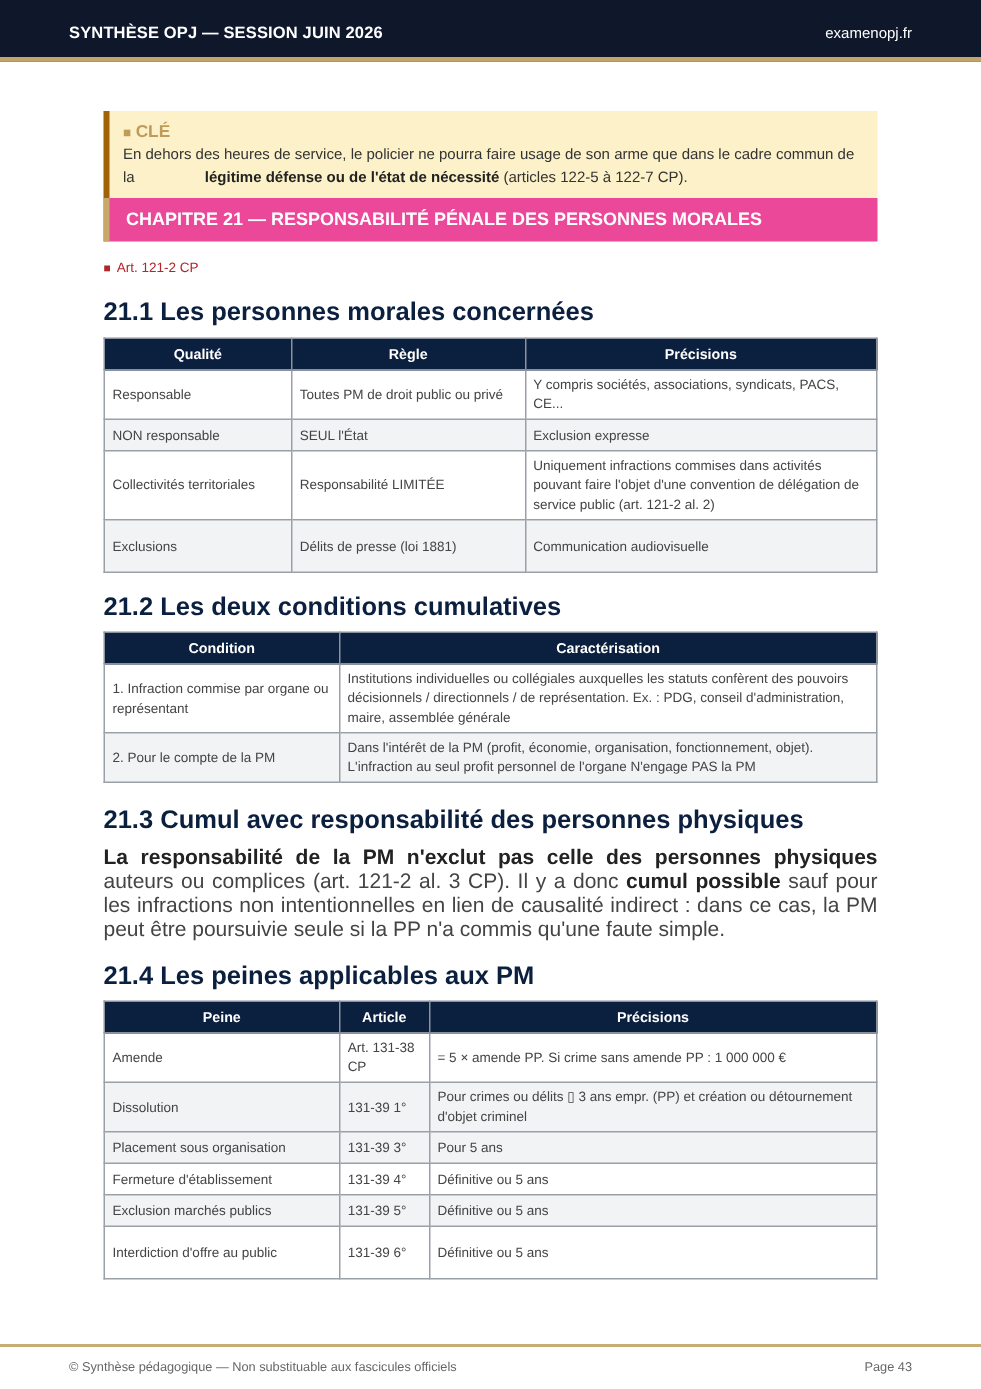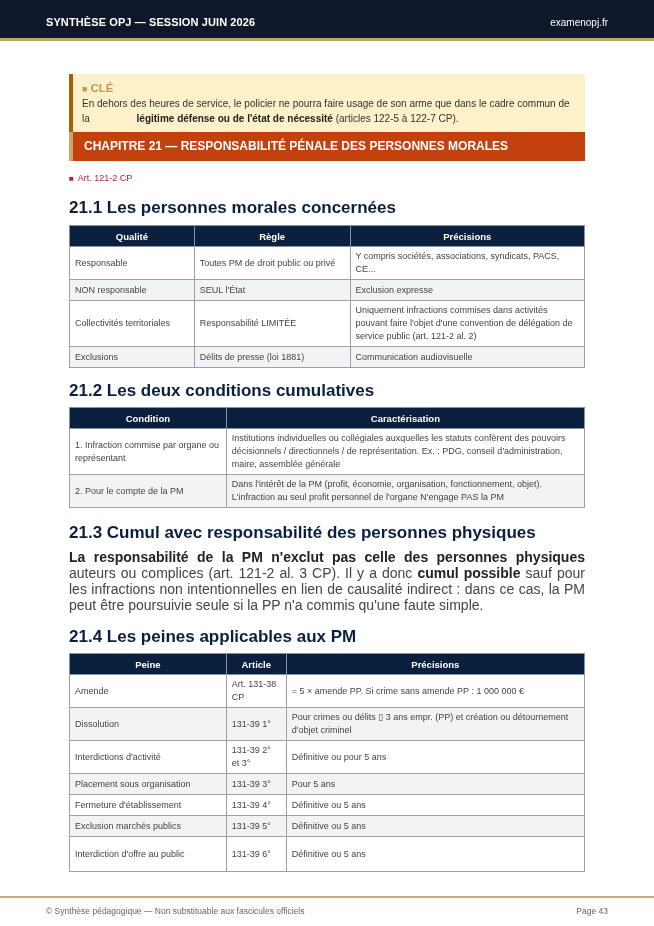--- a/index.html
+++ b/index.html
@@ -11,21 +11,21 @@
   .topbar .site { position: absolute; right: 46px; top: 17px; color: #fff; font-size: 10px; }
 
   .content { position: absolute; left: 69px; top: 74px; width: 516px; }
 
   .callout { background: #fcf1c8; border-left: 4px solid #a16207; padding: 8px 8px 6px 9px; }
   .callout .head { color: #c09a58; font-weight: bold; font-size: 11.5px; margin-bottom: 2px; }
   .callout .head .sq { font-size: 9px; margin-right: 3px; }
   .callout .body { font-size: 10px; line-height: 15px; color: #333; }
   .callout .body b { color: #222; padding-left: 44px; }
 
-  .chapter { background: #c2410c; border-left: 4px solid #c9a96a; color: #fff; font-weight: bold; font-size: 12px; padding: 7px 10px 8px 11px; }
+  .chapter { background: #ec4899; border-left: 4px solid #c9a96a; color: #fff; font-weight: bold; font-size: 12px; padding: 7px 10px 8px 11px; }
 
   .artref { color: #b0262a; font-size: 9px; margin-top: 12px; }
   .artref .sq { font-size: 8px; margin-right: 4px; }
 
   h2 { color: #0b1f3f; font-size: 17px; font-weight: bold; margin: 0; }
   .h2-1 { margin-top: 15px; margin-bottom: 7px; }
   .h2-2 { margin-top: 13px; margin-bottom: 6px; }
   .h2-3 { margin-top: 15px; margin-bottom: 6px; }
   .h2-4 { margin-top: 14px; margin-bottom: 6px; }
 
@@ -89,21 +89,21 @@
       <tr class="alt" style="height:21px">
         <td>NON responsable</td>
         <td>SEUL l'État</td>
         <td>Exclusion expresse</td>
       </tr>
       <tr style="height:45px">
         <td>Collectivités territoriales</td>
         <td>Responsabilité LIMITÉE</td>
         <td>Uniquement infractions commises dans activités pouvant faire l'objet d'une convention de délégation de service public (art. 121-2 al. 2)</td>
       </tr>
-      <tr class="alt" style="height:21px">
+      <tr class="alt" style="height:35px">
         <td>Exclusions</td>
         <td>Délits de presse (loi 1881)</td>
         <td>Communication audiovisuelle</td>
       </tr>
     </tbody>
   </table>
 
   <h2 class="h2-2">21.2 Les deux conditions cumulatives</h2>
   <table>
     <colgroup>
@@ -149,25 +149,20 @@
       <tr style="height:33px">
         <td>Amende</td>
         <td>Art. 131-38 CP</td>
         <td>= 5 × amende PP. Si crime sans amende PP : 1 000 000 €</td>
       </tr>
       <tr class="alt" style="height:33px">
         <td>Dissolution</td>
         <td>131-39 1°</td>
         <td>Pour crimes ou délits ▯ 3 ans empr. (PP) et création ou détournement d'objet criminel</td>
       </tr>
-      <tr style="height:33px">
-        <td>Interdictions d'activité</td>
-        <td>131-39 2° et 3°</td>
-        <td>Définitive ou pour 5 ans</td>
-      </tr>
       <tr class="alt" style="height:21px">
         <td>Placement sous organisation</td>
         <td>131-39 3°</td>
         <td>Pour 5 ans</td>
       </tr>
       <tr style="height:21px">
         <td>Fermeture d'établissement</td>
         <td>131-39 4°</td>
         <td>Définitive ou 5 ans</td>
       </tr>

